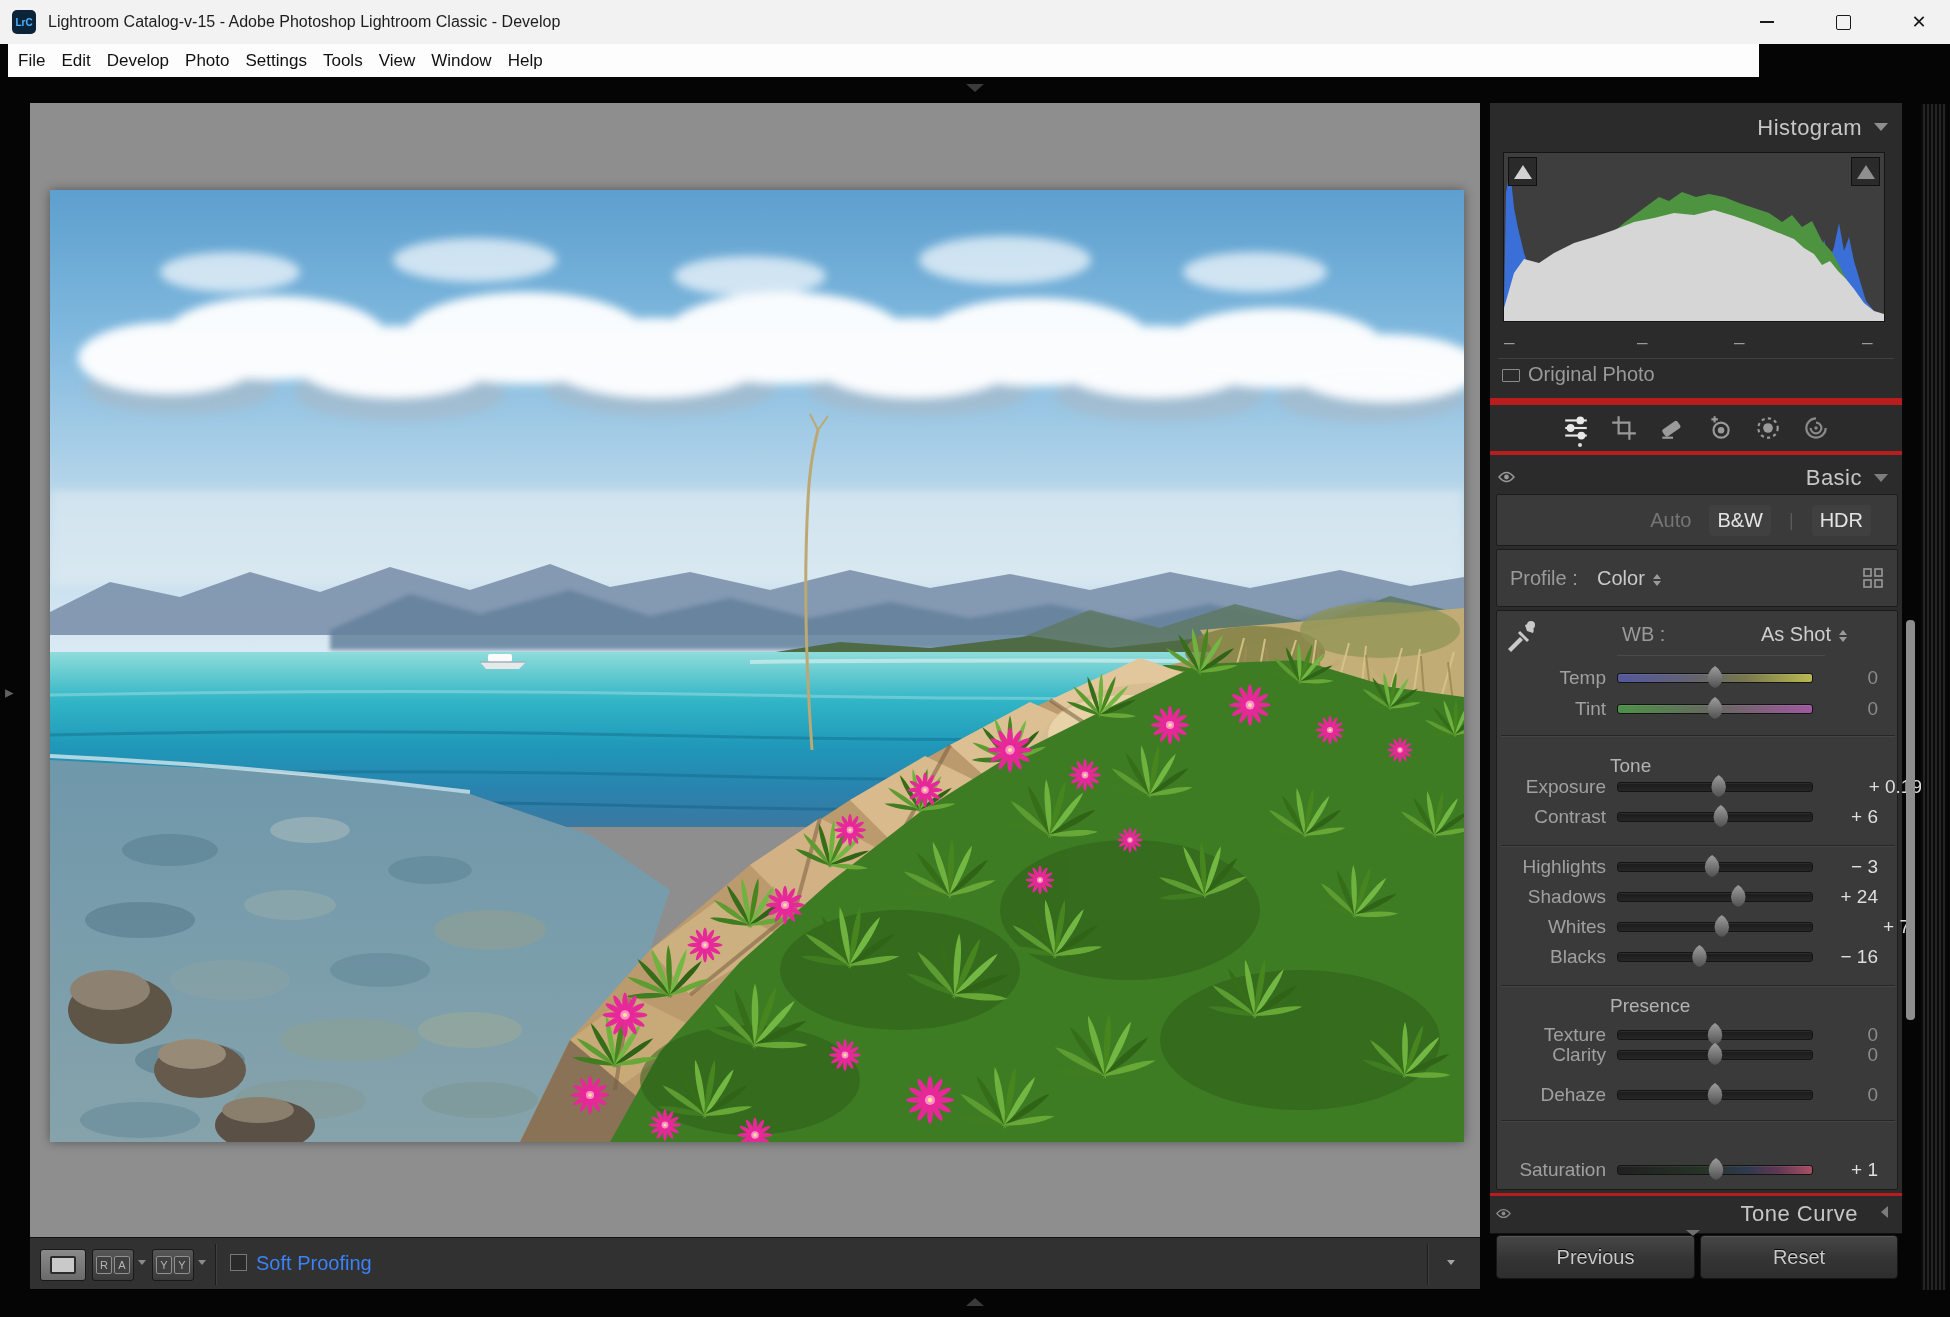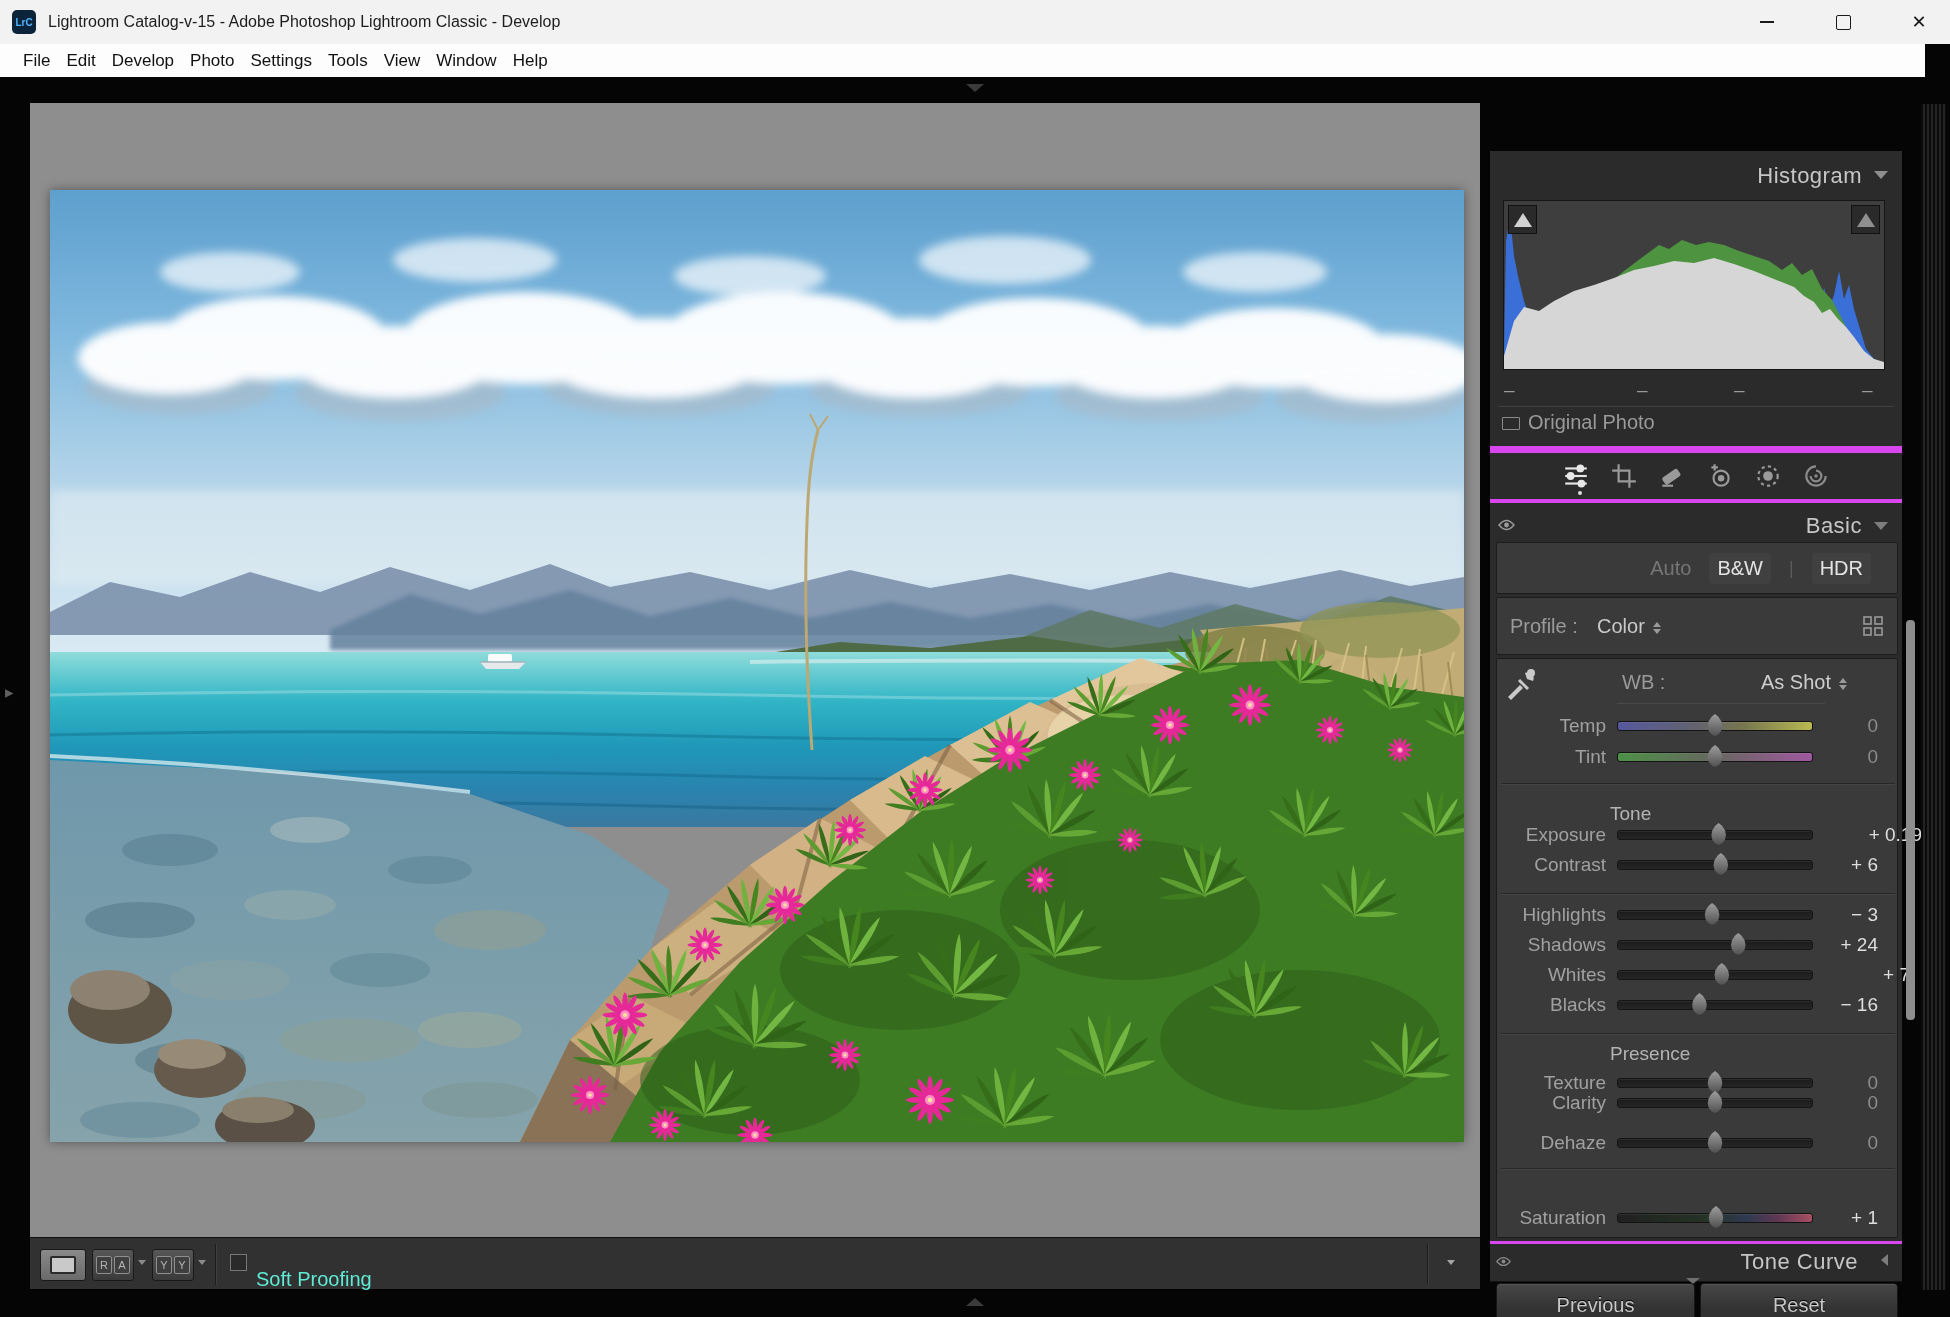--- a/index.html
+++ b/index.html
@@ -10,22 +10,22 @@
             display:flex;align-items:center;}
   .appicon{position:absolute;left:12px;top:10px;width:24px;height:24px;background:#0c2439;
            border-radius:5px;color:#4db5ff;font-size:10px;font-weight:bold;
            display:flex;align-items:center;justify-content:center;}
   .titletext{position:absolute;left:48px;top:0;height:44px;line-height:44px;font-size:16px;color:#1d1d1d;}
   .winbtn{position:absolute;top:0;width:62px;height:44px;display:flex;align-items:center;justify-content:center;color:#1a1a1a;}
   .minglyph{width:14px;border-bottom:2px solid #1a1a1a;display:inline-block;}
   .maxglyph{width:13px;height:13px;border:1.7px solid #1a1a1a;border-radius:2px;display:inline-block;}
   .closeglyph{font-size:18px;line-height:18px;}
   
-  .menubar{position:absolute;left:0;top:44px;width:1925px;height:33px;background:#fdfdfd;
-           display:flex;align-items:center;padding-left:15px;box-sizing:border-box;}
+  .menubar{position:absolute;left:8px;top:44px;width:1751px;height:33px;background:#fdfdfd;
+           display:flex;align-items:center;padding-left:2px;box-sizing:border-box;}
   .menuitem{padding:0 8px;font-size:17px;color:#111;}
   
   .canvas{position:absolute;left:30px;top:103px;width:1450px;height:1134px;background:#8e8e8e;}
   .photo{position:absolute;left:20px;top:87px;width:1414px;height:952px;box-shadow:0 0 10px rgba(0,0,0,.4);}
   .photo svg{display:block;}
   
   .tri-down{width:0;height:0;border-left:9px solid transparent;border-right:9px solid transparent;border-top:8px solid #3b3b3b;position:absolute;}
   .tri-up{width:0;height:0;border-left:9px solid transparent;border-right:9px solid transparent;border-bottom:8px solid #3b3b3b;position:absolute;}
   .edgearrow{position:absolute;font-size:17px;color:#616161;}
   
@@ -33,23 +33,23 @@
            border-top:1px solid #101010;border-bottom:1px solid #000;box-sizing:border-box;}
   .tb-btn{position:absolute;top:11px;height:30px;border-radius:3px;border:1px solid #191919;
           background:linear-gradient(#575757,#3a3a3a);display:flex;align-items:center;justify-content:center;gap:2px;}
   .tb-btn.active{background:linear-gradient(#8a8a8a,#6a6a6a);}
   .loupe-inner{width:22px;height:14px;border:2px solid #2b2b2b;border-radius:2px;background:#c9c9c9;}
   .tb-letter{width:14px;height:16px;border:1px solid #8f8f8f;border-radius:2px;color:#b5b5b5;font-size:11px;
              display:flex;align-items:center;justify-content:center;background:#3f3f3f;}
   .tb-dd{position:absolute;top:22px;width:0;height:0;border-left:4px solid transparent;border-right:4px solid transparent;border-top:5px solid #8a8a8a;}
   .tb-sep{position:absolute;top:6px;width:1px;height:41px;background:#1c1c1c;box-shadow:1px 0 0 #3f3f3f;}
   .tb-check{position:absolute;top:16px;width:15px;height:15px;border:1px solid #777;background:#2a2a2a;}
-  .tb-label{position:absolute;top:14px;font-size:20px;color:#5eead4;margin-top:16px;}
-  
-  .rpanel{position:absolute;left:1490px;top:103px;width:412px;height:1106px;background:#d946ef;margin-top:48px;}
+  .tb-label{position:absolute;top:14px;font-size:20px;color:#3b82f6;}
+  
+  .rpanel{position:absolute;left:1490px;top:103px;width:412px;height:1106px;background:#b91c1c;}
   .sectionblock{position:absolute;left:0;width:412px;background:#2b2b2b;}
   .ptitle{position:absolute;font-size:22px;color:#c6c6c6;letter-spacing:.5px;}
   .ptri{position:absolute;width:0;height:0;border-left:7px solid transparent;border-right:7px solid transparent;border-top:8px solid #8e8e8e;}
   .box{position:absolute;left:6px;width:402px;background:#3a3a3a;border:1px solid #1c1c1c;border-radius:2px;box-sizing:border-box;}
   .histo-canvas{position:absolute;left:13px;top:49px;width:382px;height:170px;background:#3e3e3e;border:1px solid #151515;box-sizing:border-box;}
   .clipbtn{position:absolute;top:4px;width:27px;height:27px;background:#2a2a2a;border:1px solid #111;
            display:flex;align-items:center;justify-content:center;}
   .cliptri-l{width:0;height:0;border-left:9px solid transparent;border-right:9px solid transparent;border-bottom:14px solid #d2d2d2;}
   .cliptri-r{width:0;height:0;border-left:9px solid transparent;border-right:9px solid transparent;border-bottom:14px solid #8f8f8f;}
   .metadash{position:absolute;top:228px;font-size:19px;color:#9a9a9a;}

